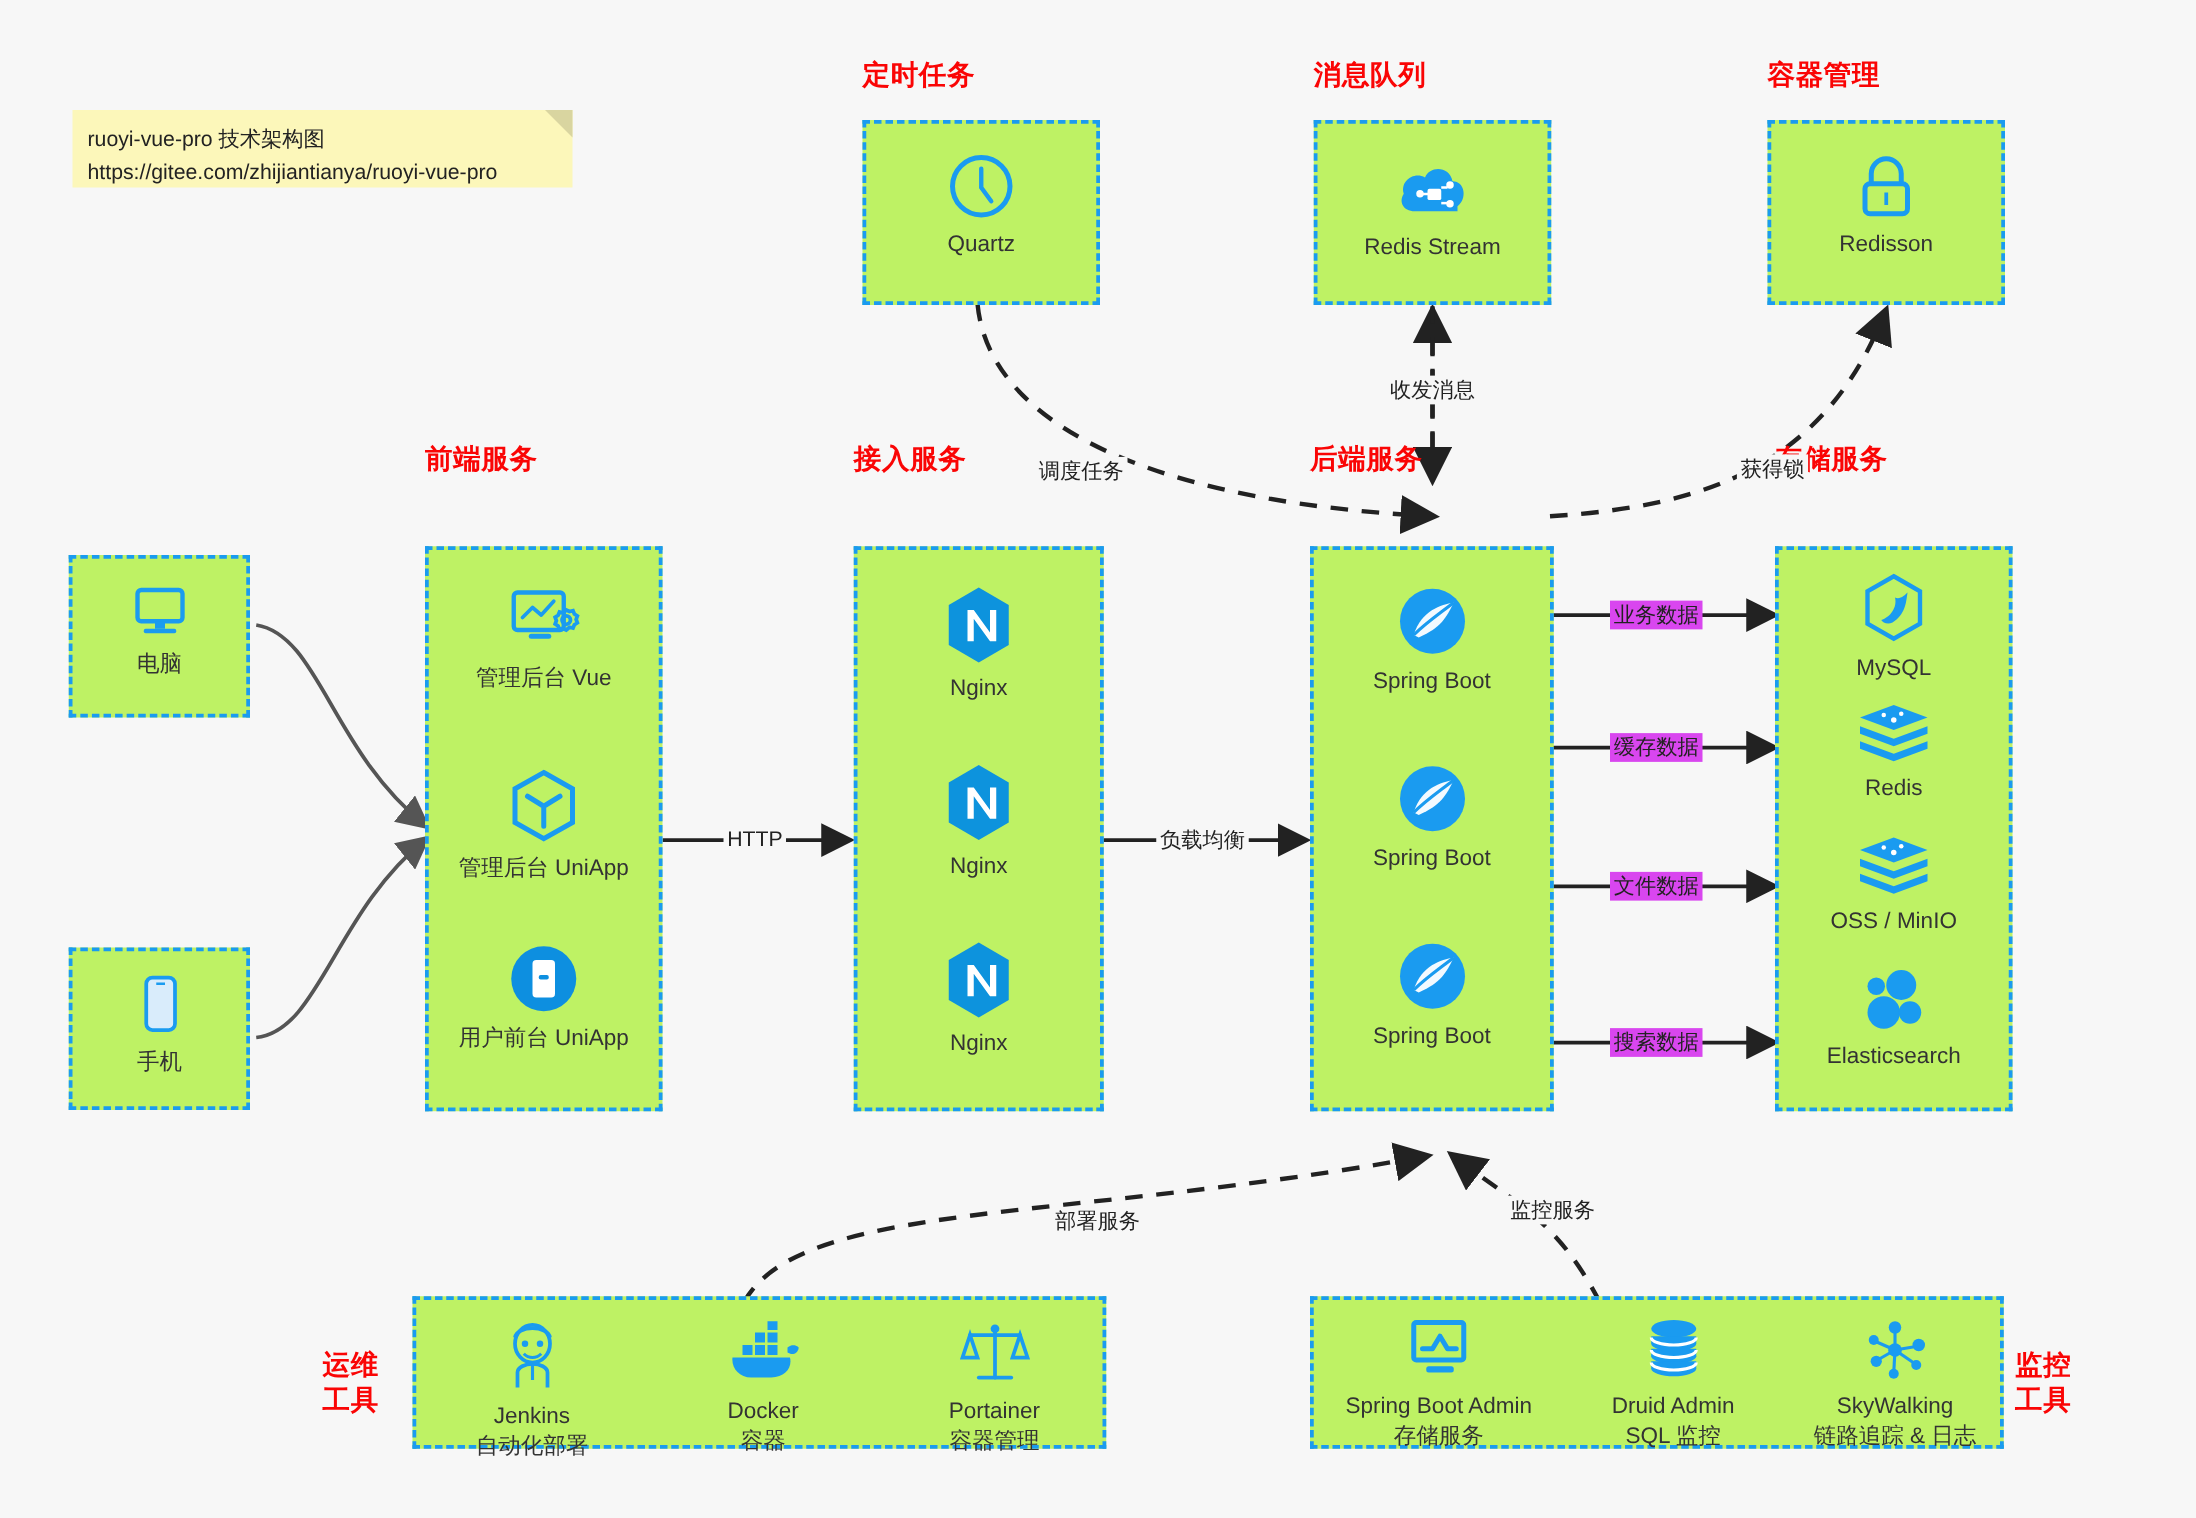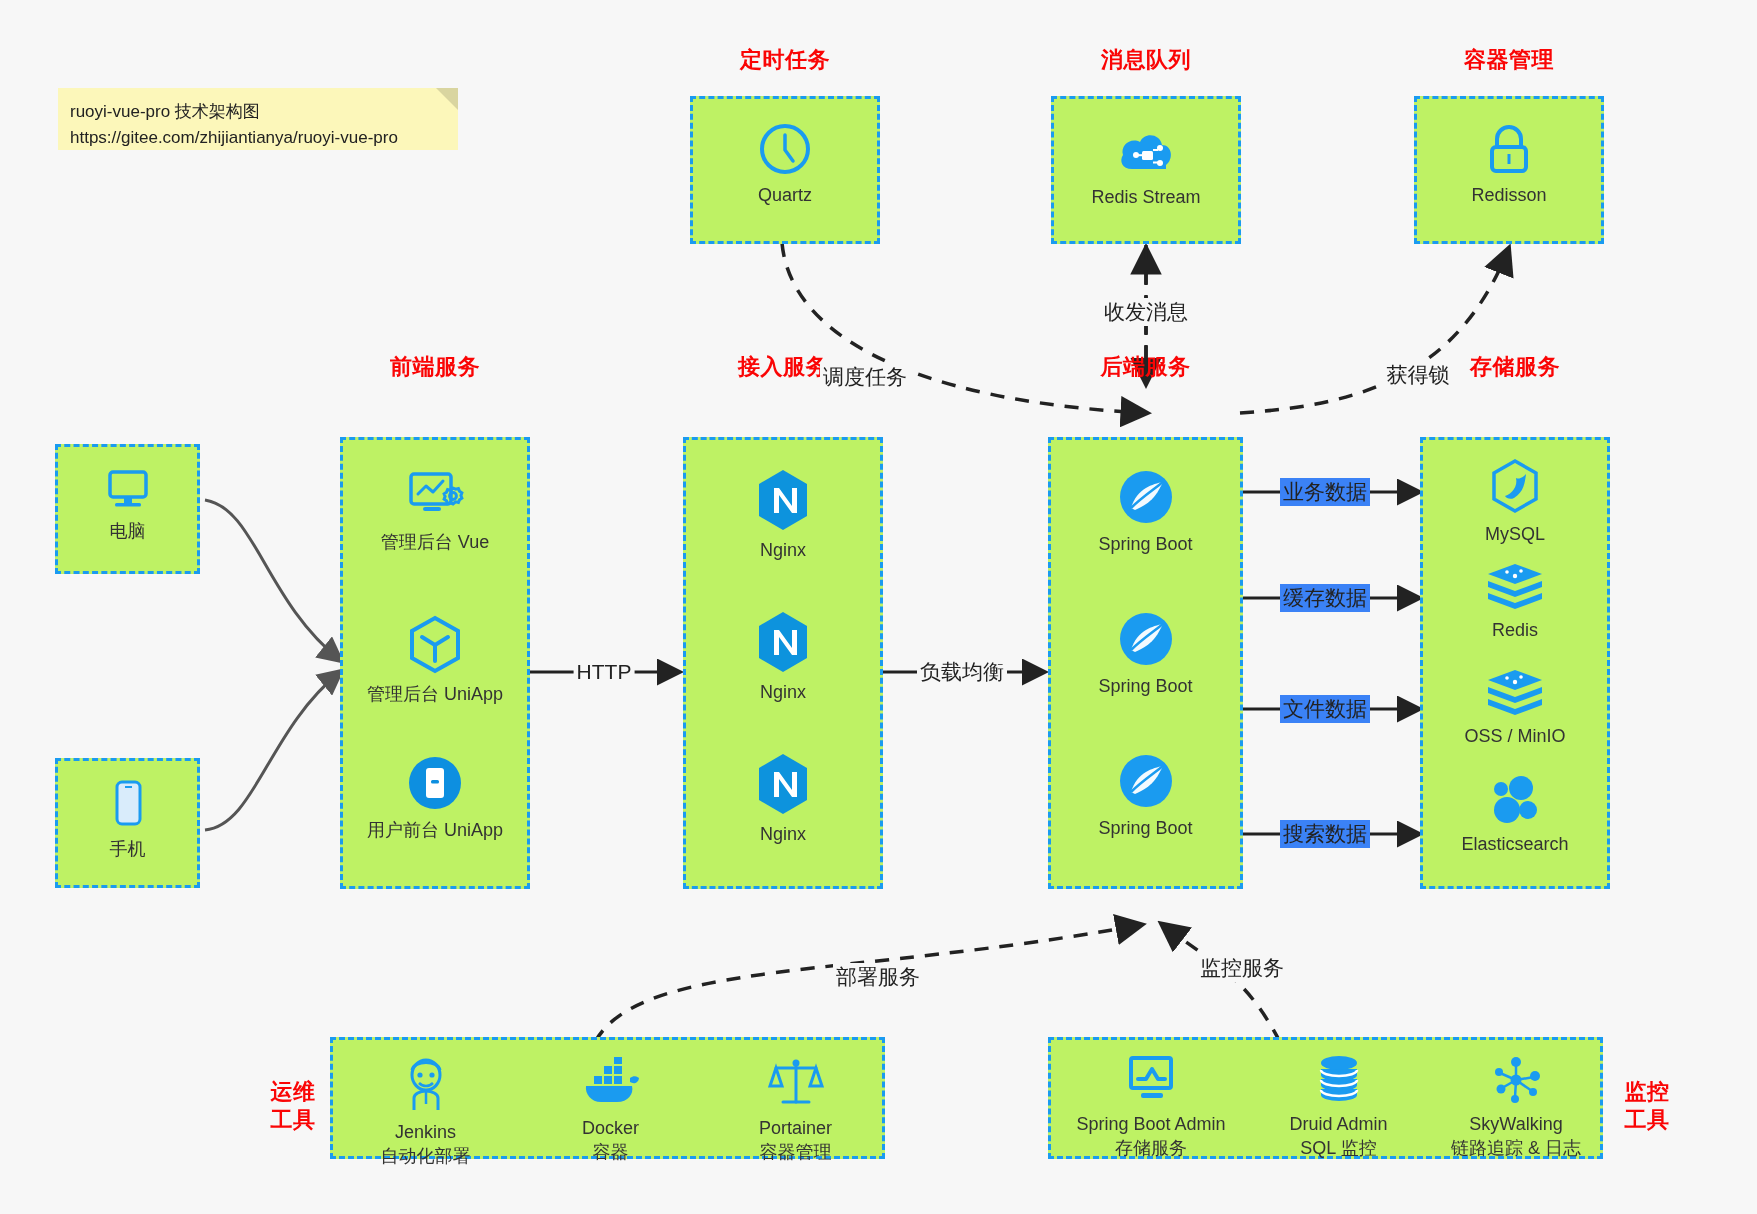--- a/index.html
+++ b/index.html
@@ -54,21 +54,21 @@
     position: absolute;
     box-sizing: border-box;
     border: 3px dashed #1a9bf0;
     background: #bef264;
   }
   .gtitle {
     position: absolute;
     color: #fa0505;
     font-weight: bold;
     font-size: 22px;
-    text-align: center;
+    text-align: left;
     white-space: nowrap;
     letter-spacing: 0.5px;
   }
   .gtitle.side {
     line-height: 1.25;
   }
 
   
   .node {
     position: absolute;
@@ -90,28 +90,28 @@
   .node .lab2 {
     font-size: 18px;
     color: #333;
     white-space: nowrap;
     line-height: 1.35;
   }
 
   
   .elabel {
     position: absolute;
-    font-size: 21px;
+    font-size: 17px;
     color: #222;
     background: #f7f7f7;
     padding: 0 3px;
     white-space: nowrap;
     transform: translate(-50%, -50%);
   }
-  .elabel.onwhite { background: #3b82f6; }
+  .elabel.onwhite { background: #d946ef; }
 </style>
 </head>
 <body>
 
 <div id="canvas">
 
   <svg class="edges" viewBox="0 0 1757 1214">
     <defs>
       <marker id="ah-gray" markerWidth="9" markerHeight="9" refX="7" refY="4.5" orient="auto">
         <path d="M0,0 L9,4.5 L0,9 z" fill="#555"></path>

